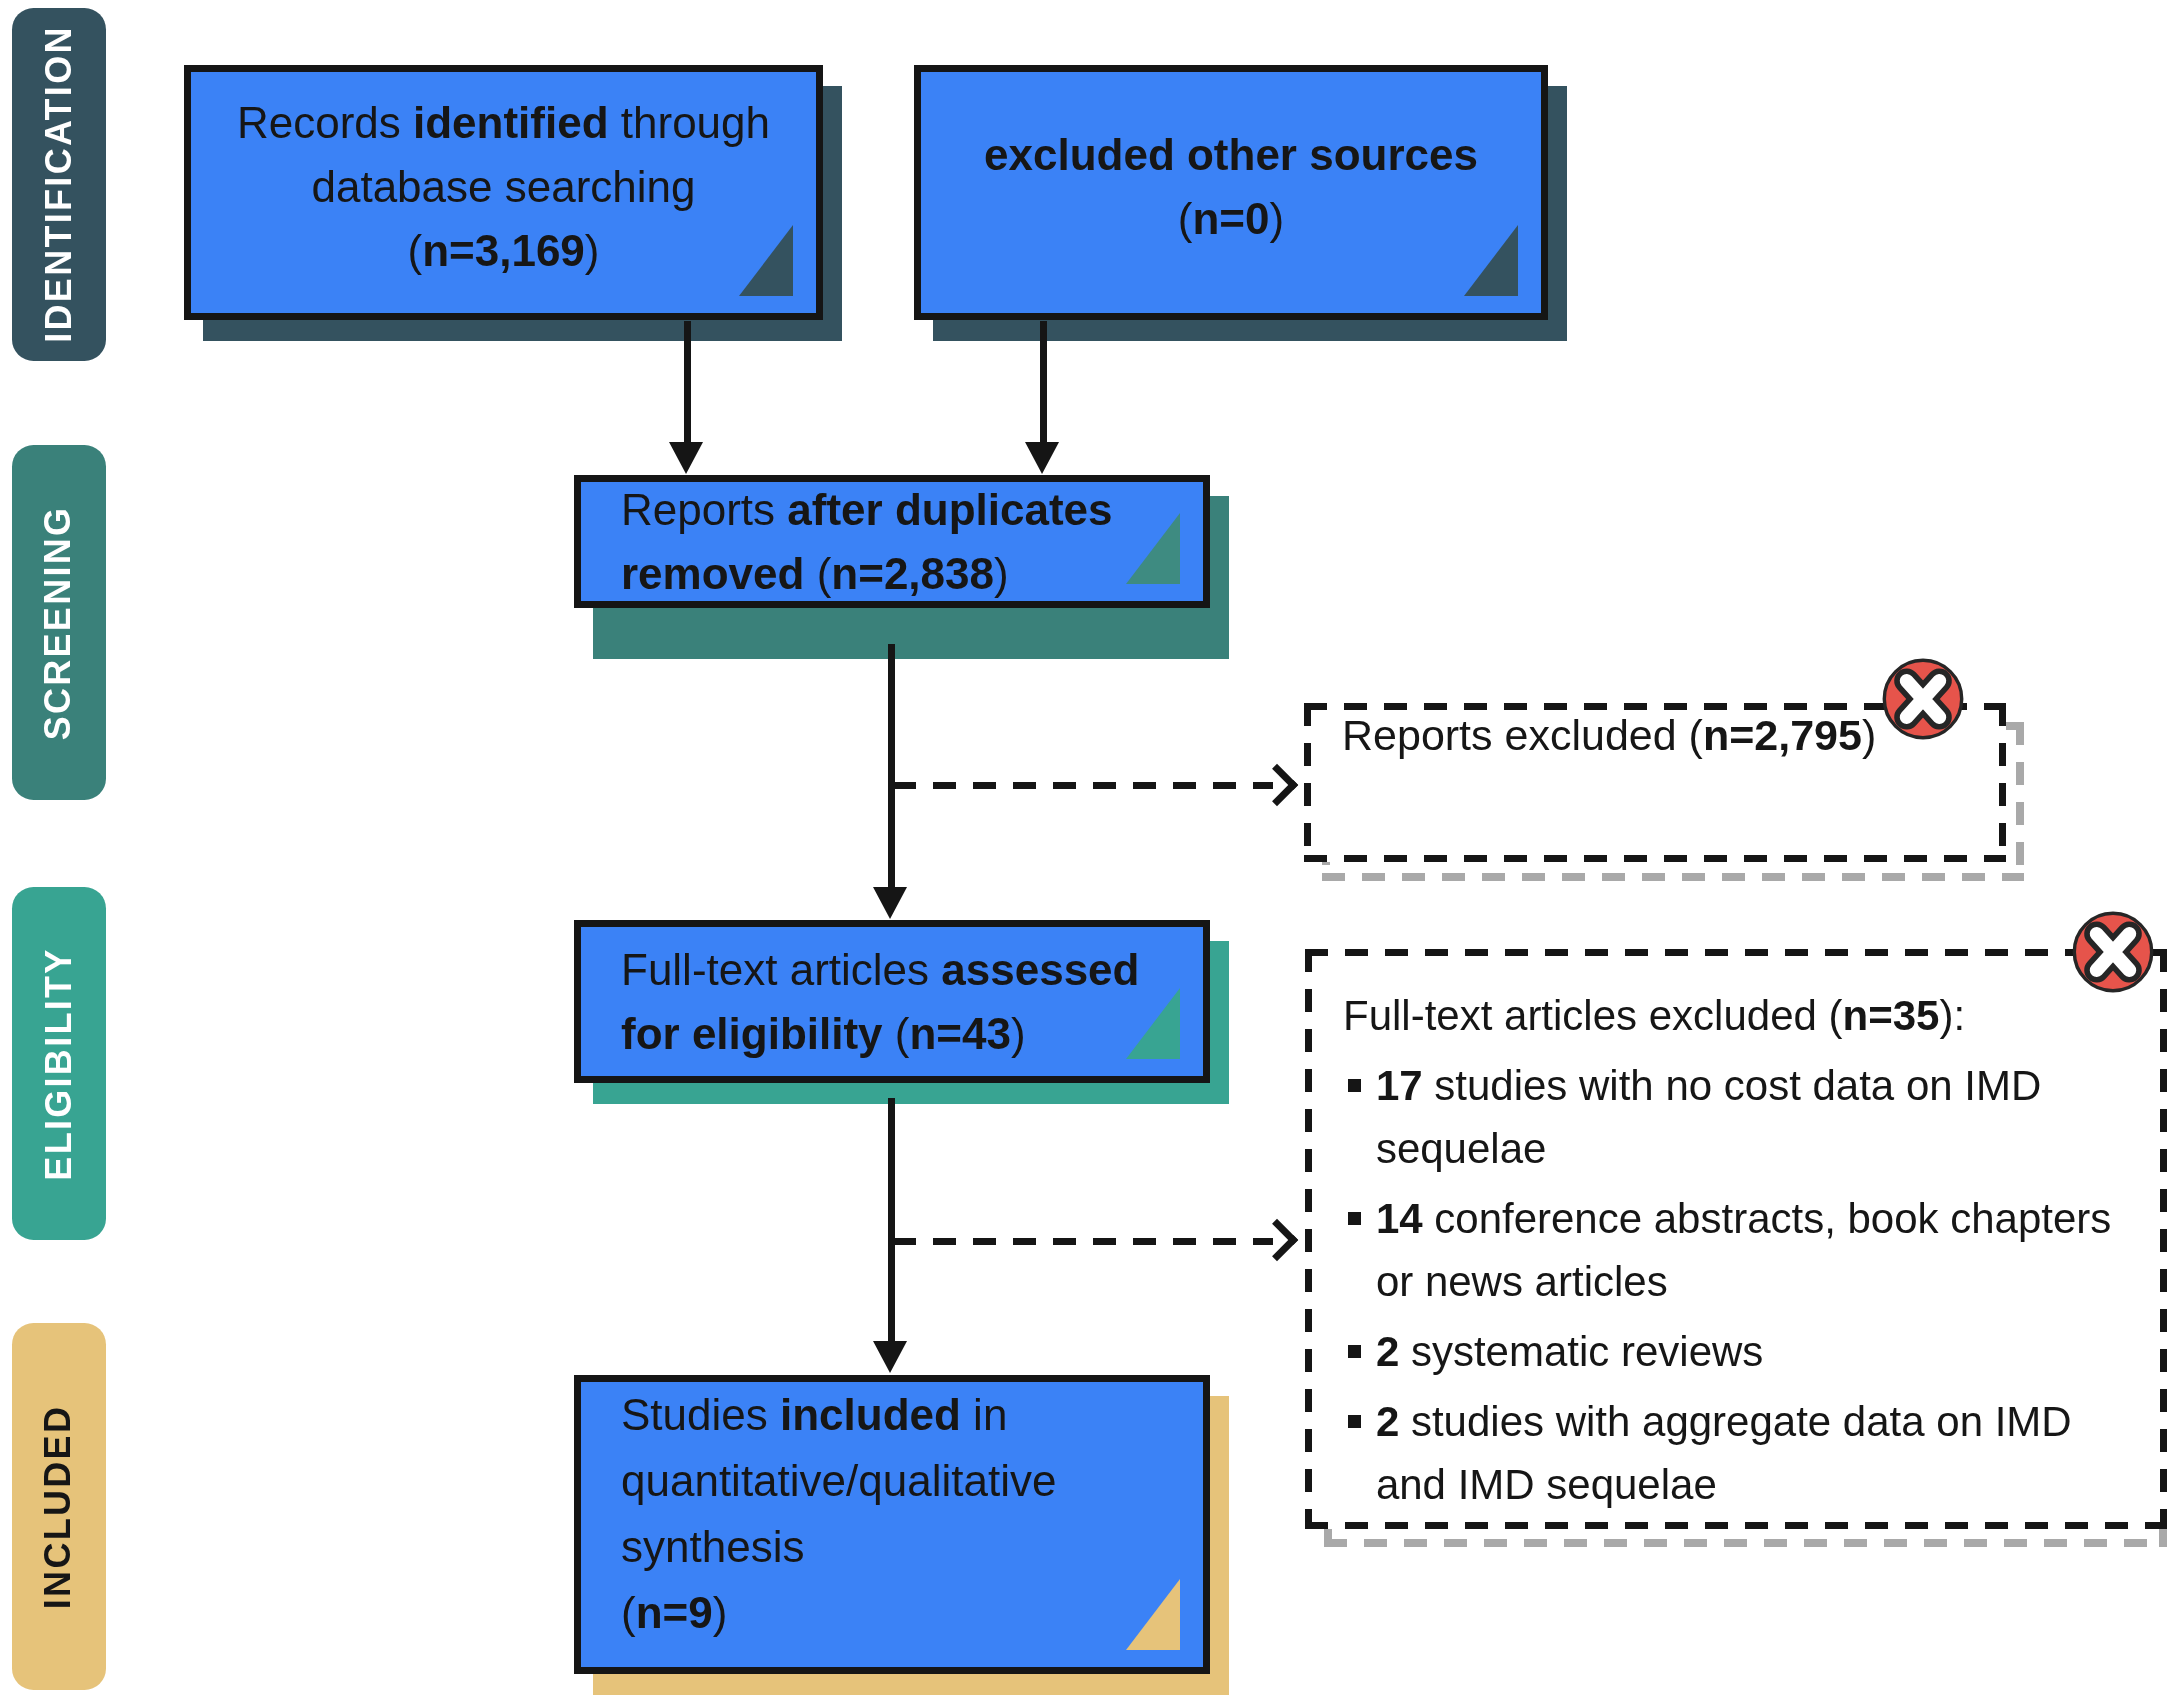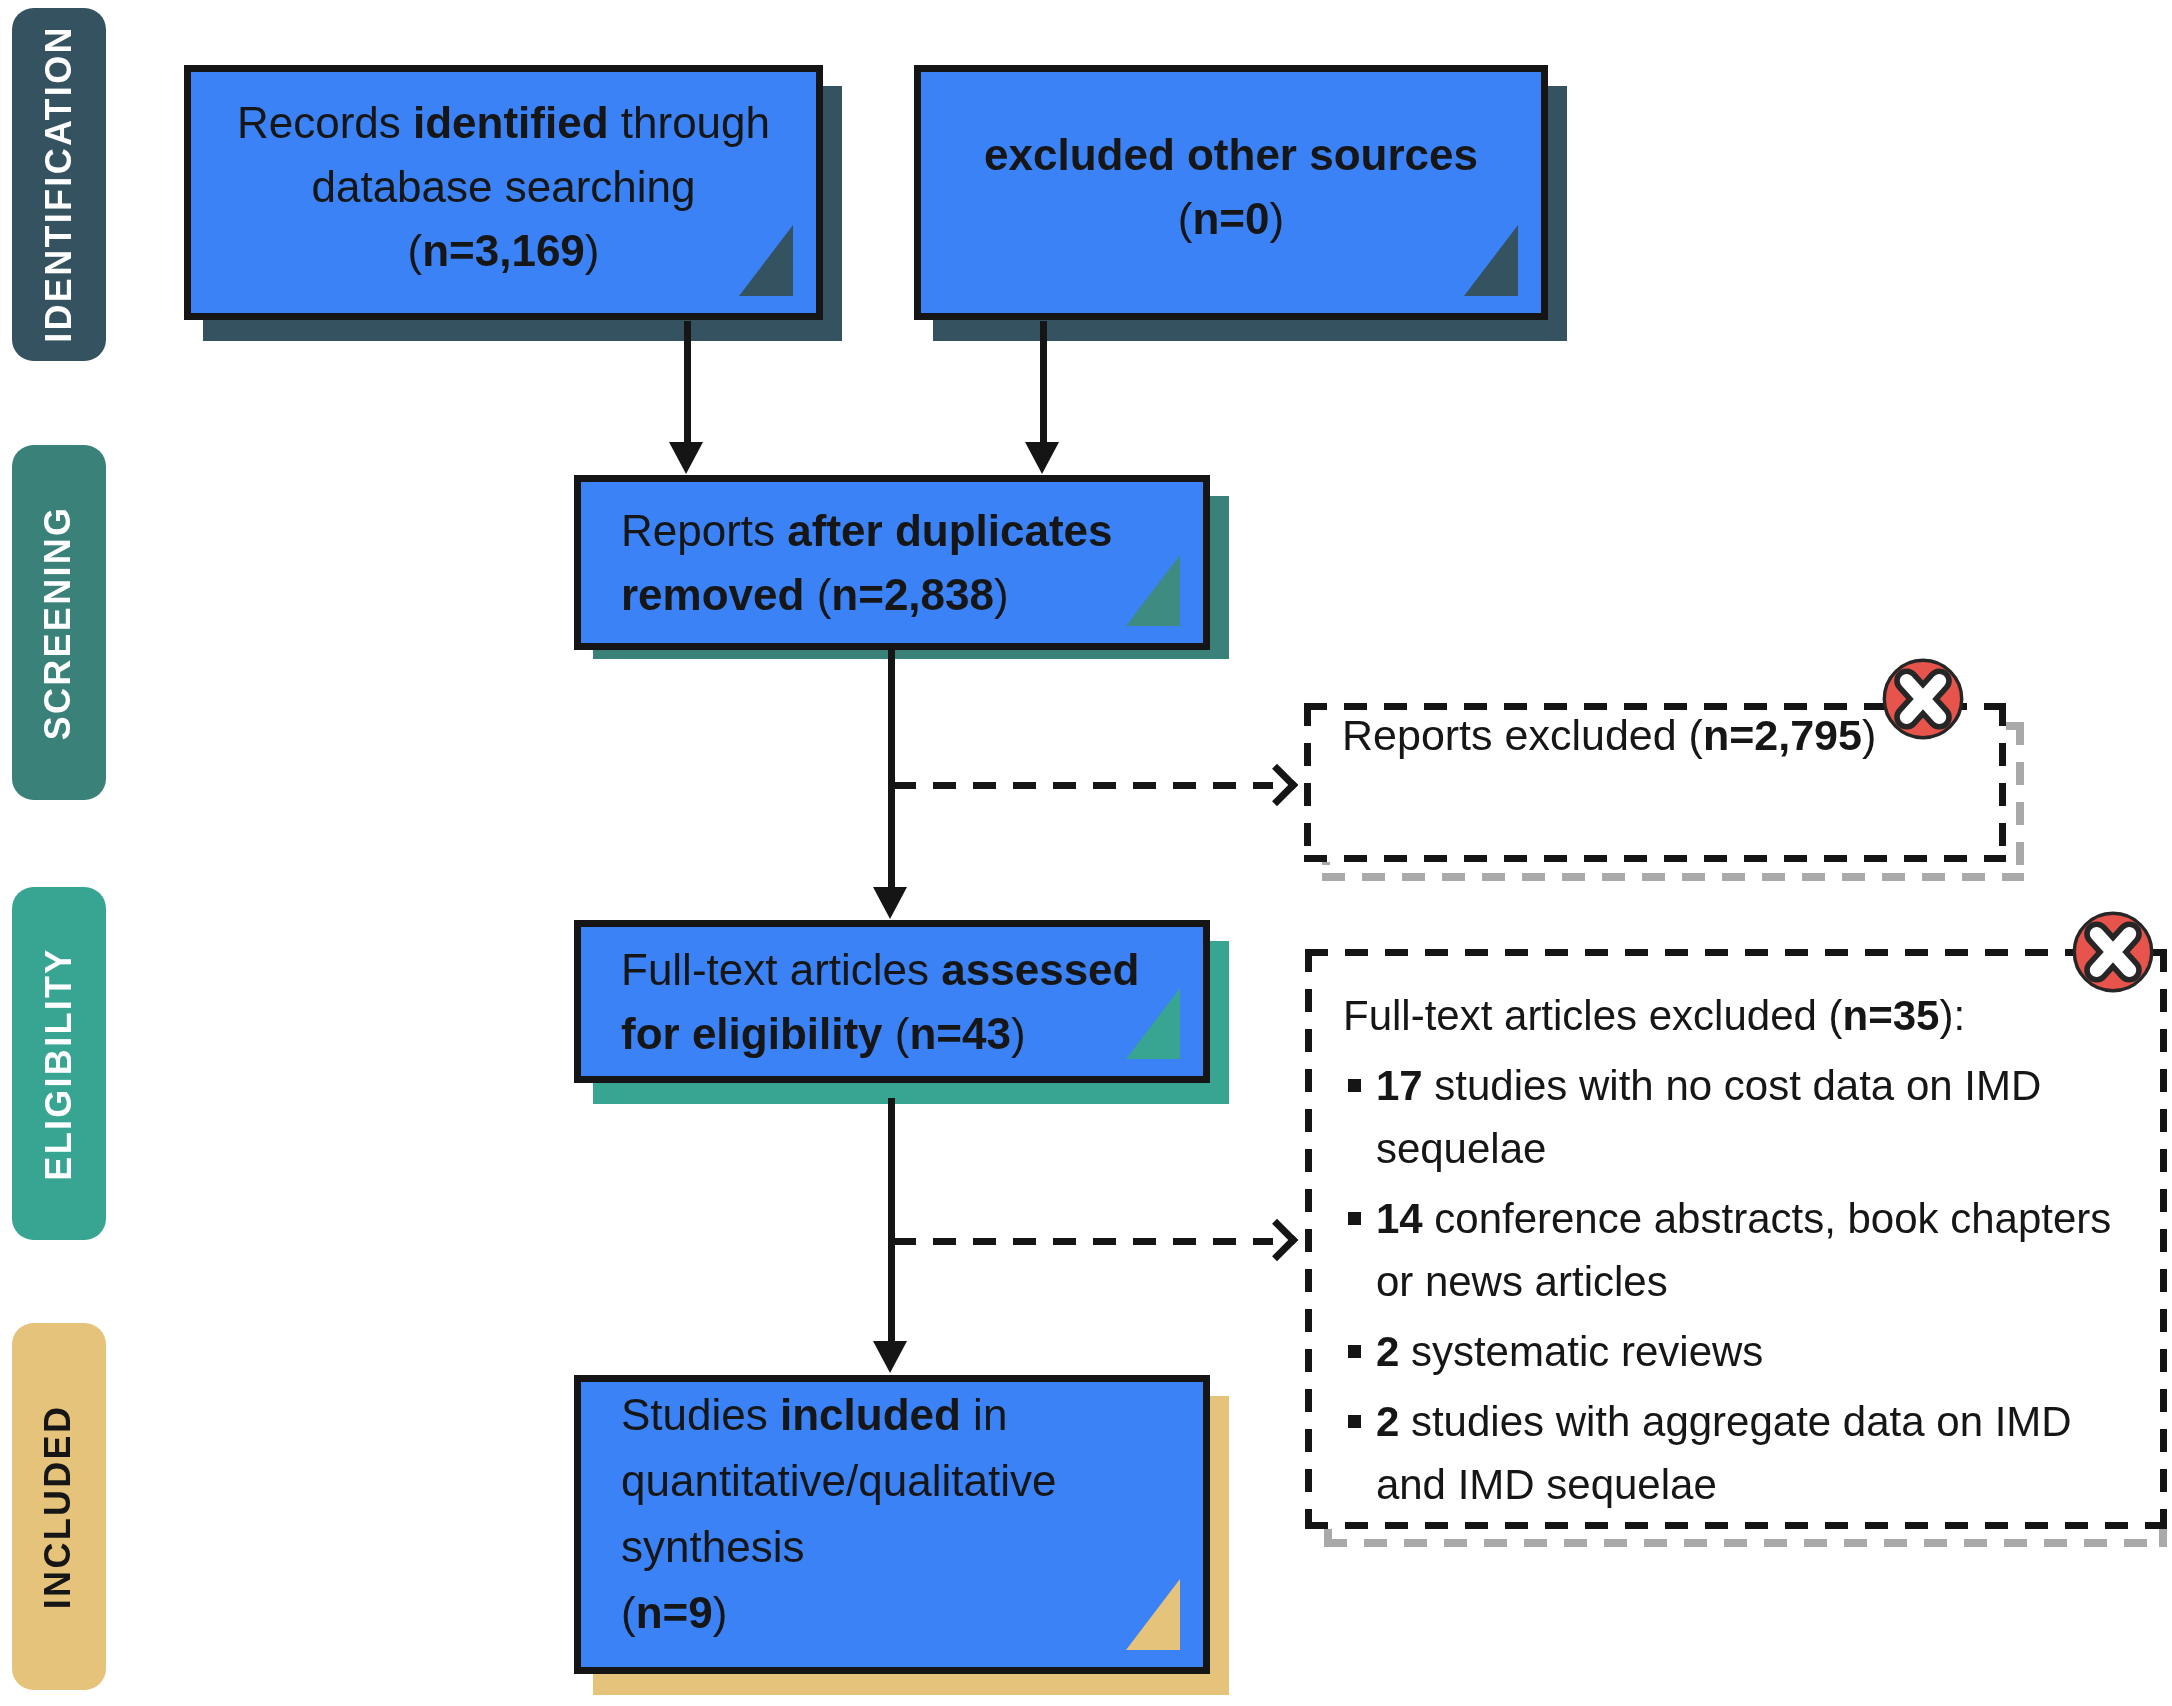--- a/index.html
+++ b/index.html
@@ -23,21 +23,21 @@
   .shadow{position:absolute;}
   #sh-box1{left:203px;top:86px;width:639px;height:255px;background:var(--dark-teal);}
   #sh-box2{left:933px;top:86px;width:634px;height:255px;background:var(--dark-teal);}
   #sh-box3{left:593px;top:496px;width:636px;height:163px;background:var(--teal);}
   #sh-box4{left:593px;top:941px;width:636px;height:163px;background:var(--green-teal);}
   #sh-box5{left:593px;top:1396px;width:636px;height:299px;background:var(--gold);}
 
   .sbox{position:absolute;box-sizing:border-box;background:#3b82f6;border:7px solid var(--ink);}
   #box1{left:184px;top:65px;width:639px;height:255px;}
   #box2{left:914px;top:65px;width:634px;height:255px;}
-  #box3{left:574px;top:475px;width:636px;height:175px;padding-left:36px;}
+  #box3{left:574px;top:475px;width:636px;height:133px;padding-left:36px;}
   #box4{left:574px;top:920px;width:636px;height:163px;}
   #box5{left:574px;top:1375px;width:636px;height:299px;}
 
   .content{position:absolute;inset:0;display:flex;flex-direction:column;
     font-size:44px;line-height:64px;}
   #box1 .content,#box2 .content{justify-content:center;text-align:center;padding-bottom:10.7px;}
   #box3 .content,#box4 .content{justify-content:center;text-align:left;padding-left:40px;}
   #box5 .content{justify-content:flex-start;text-align:left;padding-left:40px;line-height:66px;}
 
   .corner-tri{position:absolute;width:0;height:0;

